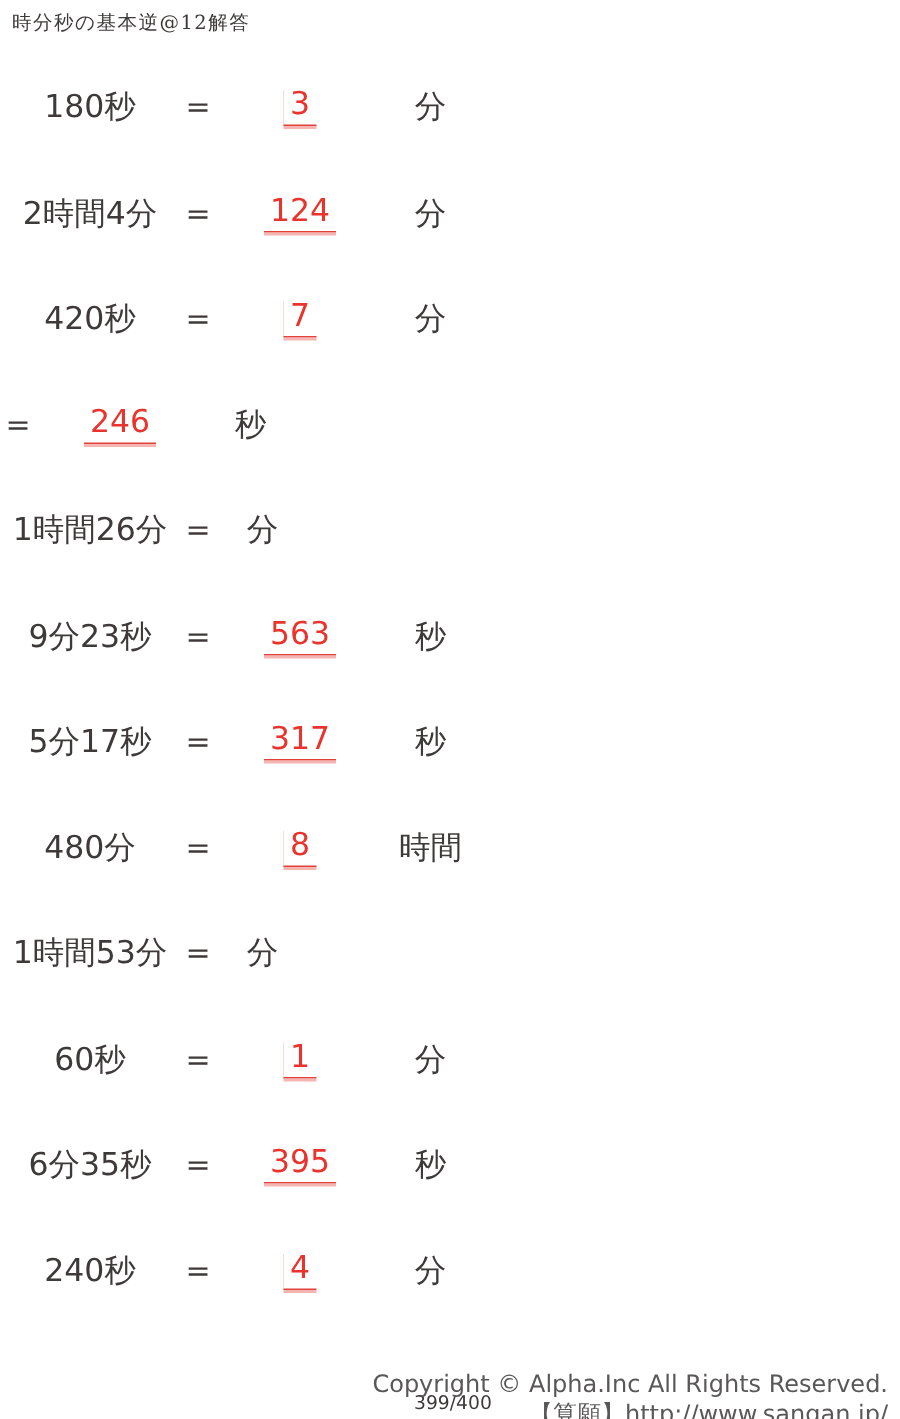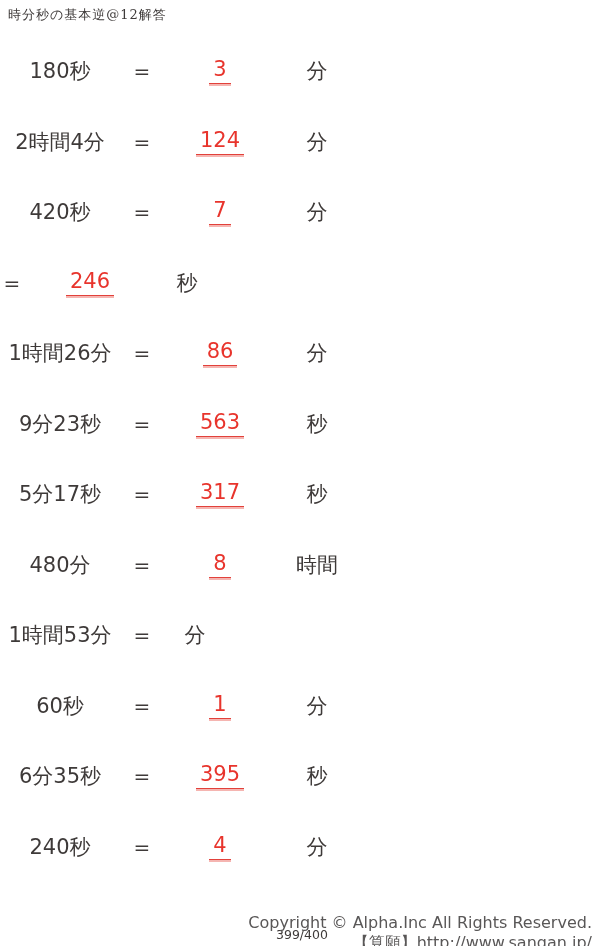--- a/index.html
+++ b/index.html
@@ -23,21 +23,20 @@
   }
   .problems {
     position: absolute;
     top: 36px;
     left: 0;
   }
   .row {
     display: flex;
     height: 70.5px;
     align-items: center;
-    gap: 10px;
   }
   .col-exp {
     width: 120px;
     text-align: center;
     font-size: 21px;
     white-space: nowrap;
   }
   .col-eq {
     width: 24px;
     text-align: center;
@@ -112,21 +111,20 @@
 
     <div class="row">
       <div class="col-eq">=</div>
       <div class="col-ans"><span class="ans">246</span></div>
       <div class="col-unit">秒</div>
     </div>
 
     <div class="row">
       <div class="col-exp">1時間26分</div>
       <div class="col-eq">=</div>
-      <div class="col-ans"><span class="ans">86</span></div>
       <div class="col-unit">分</div>
     </div>
 
     <div class="row">
       <div class="col-exp">9分23秒</div>
       <div class="col-eq">=</div>
       <div class="col-ans"><span class="ans">563</span></div>
       <div class="col-unit">秒</div>
     </div>
 

